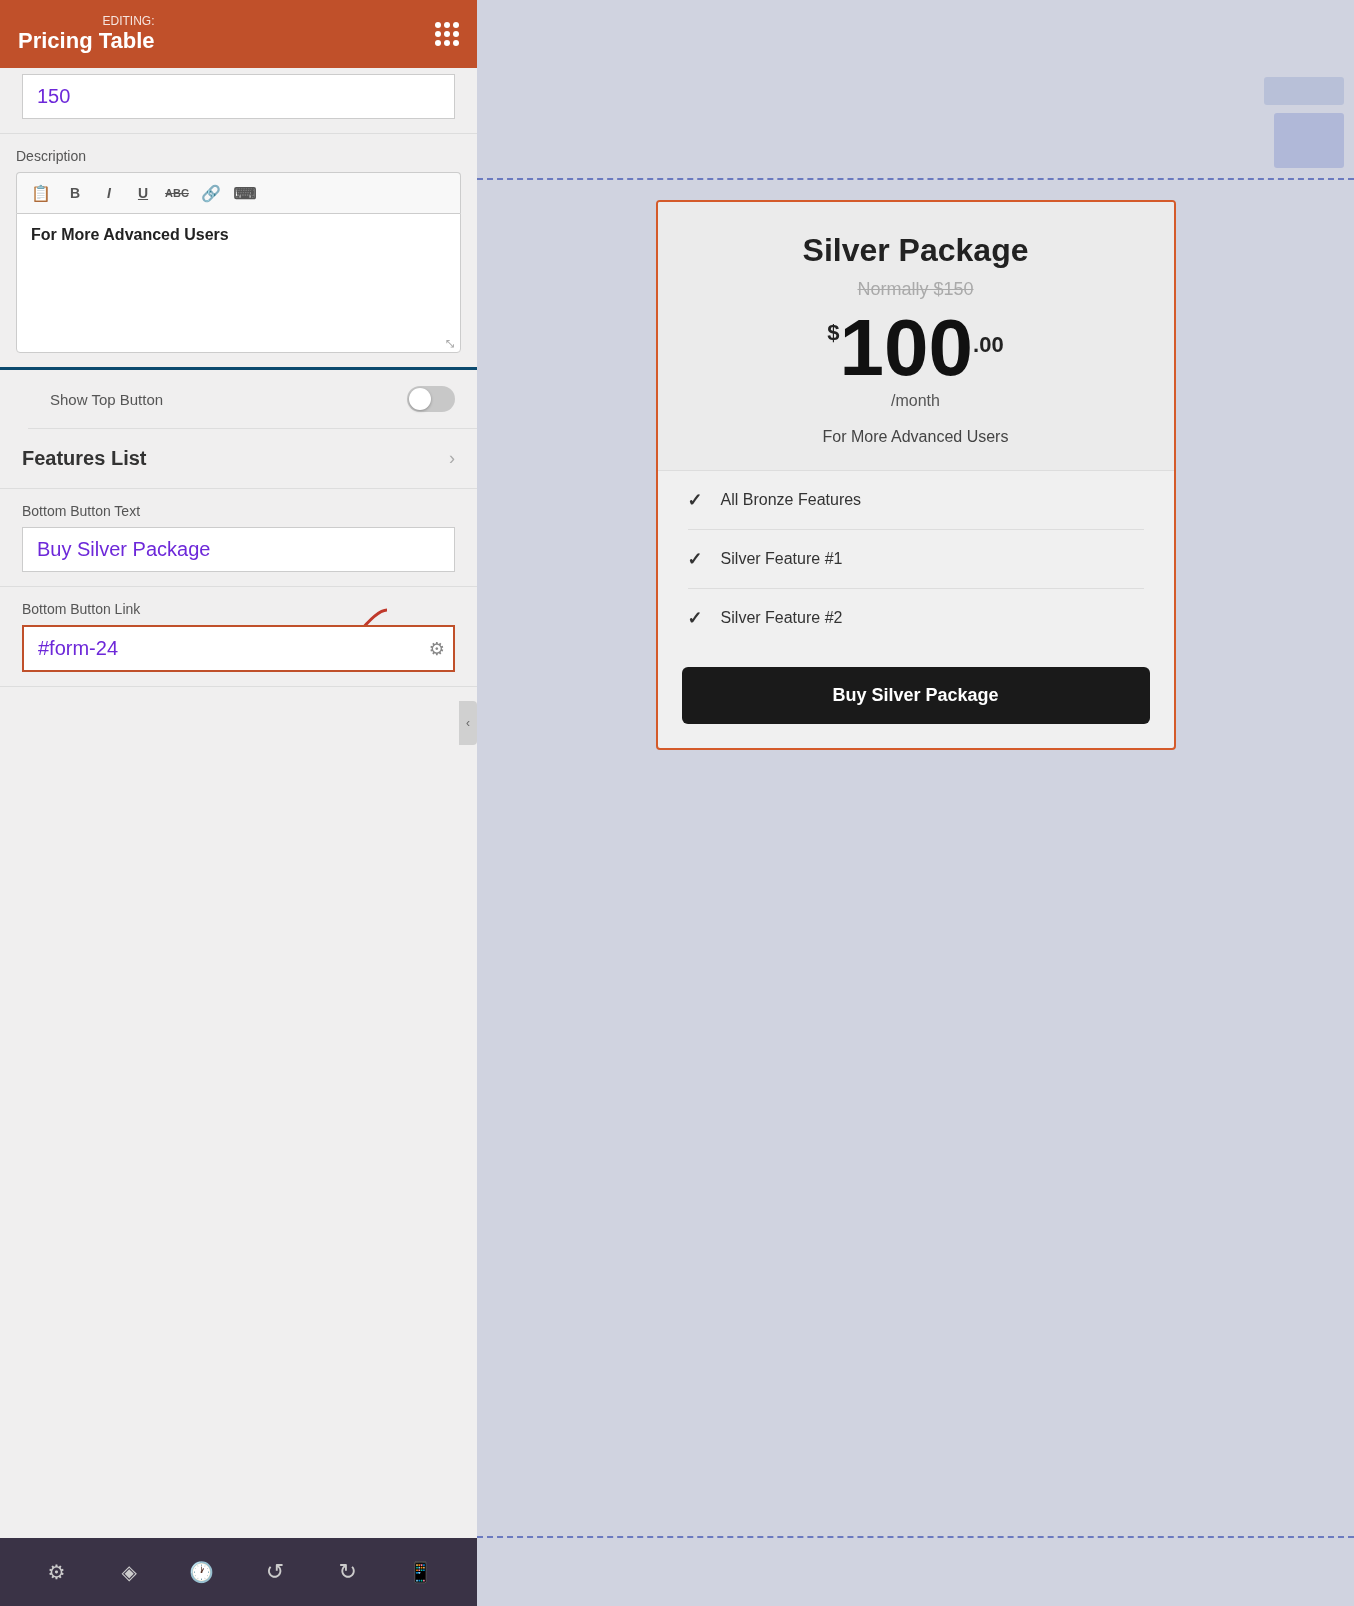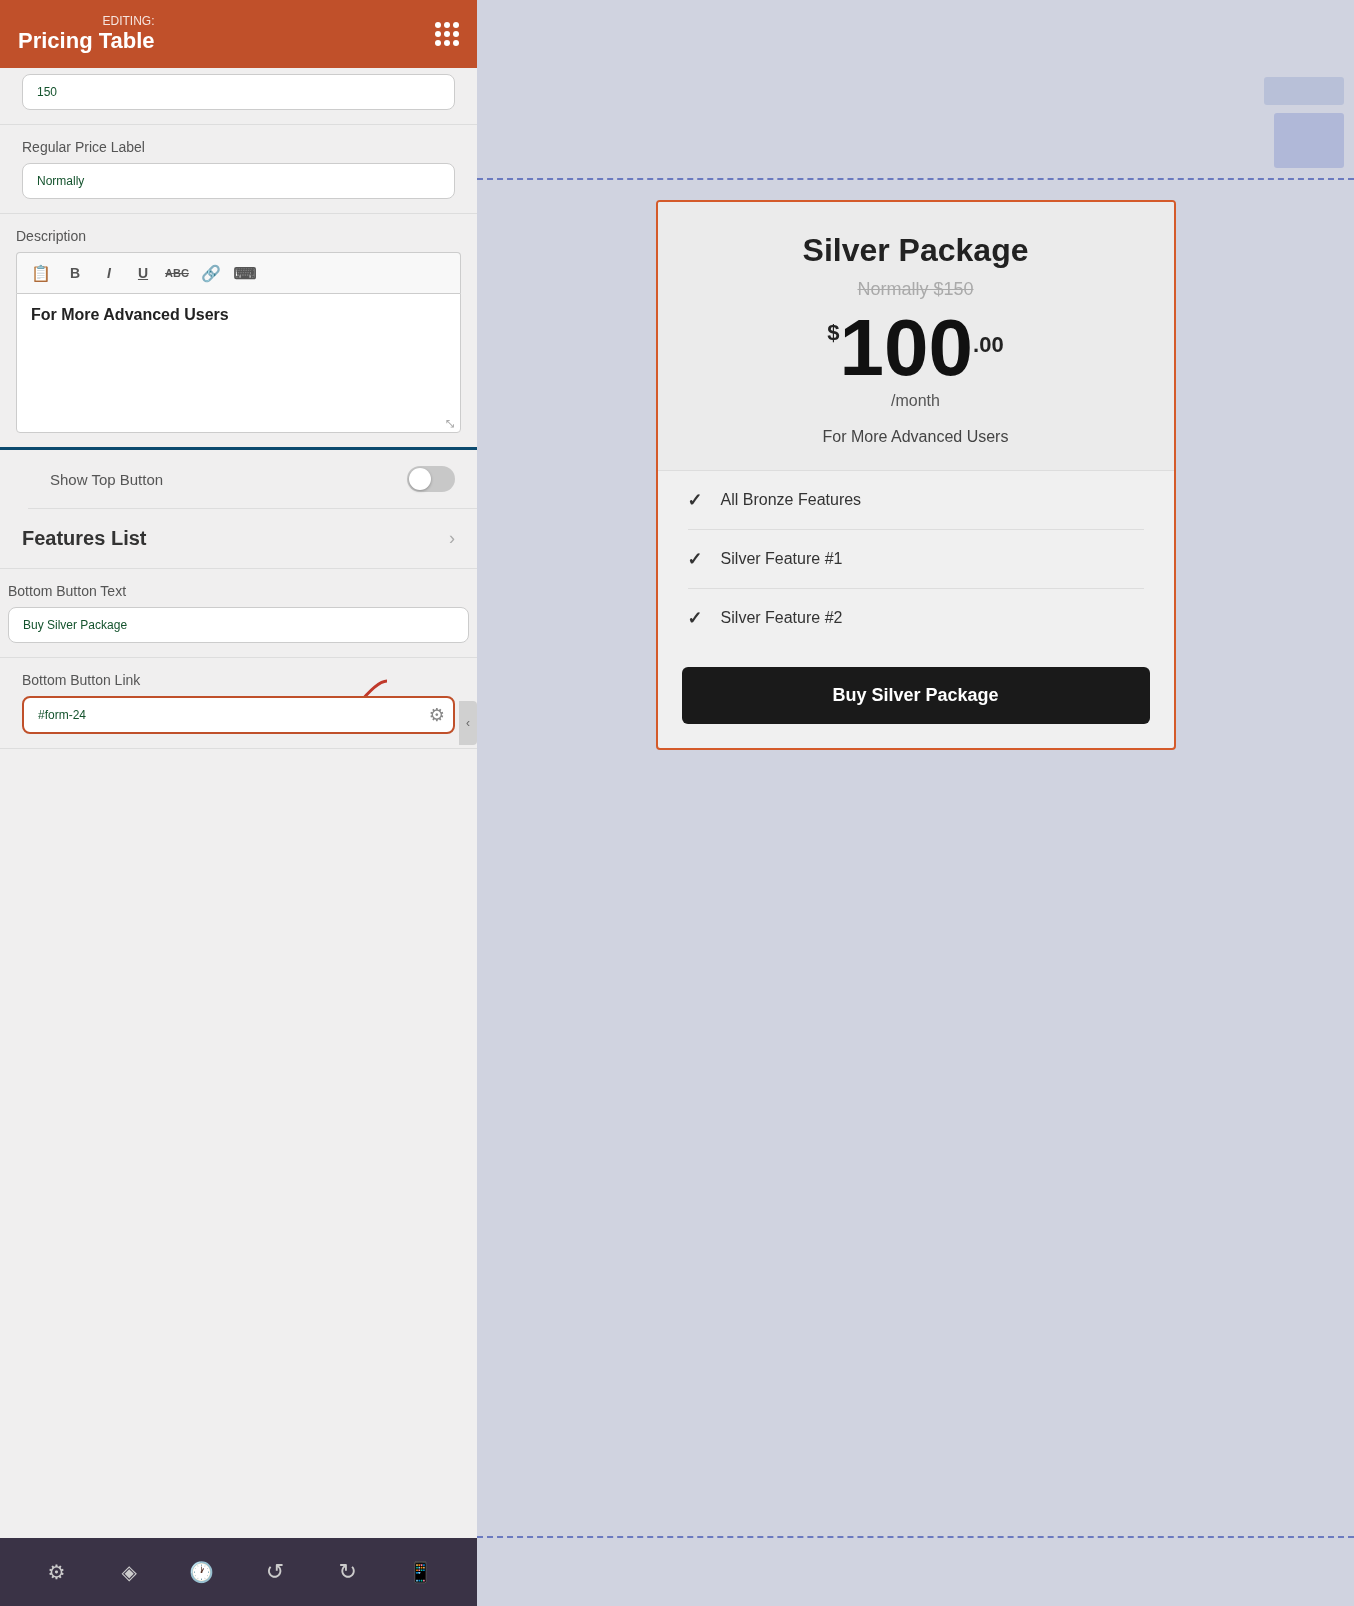--- a/index.html
+++ b/index.html
@@ -70,24 +70,24 @@
       font-size: 14px;
       color: #555;
       margin-bottom: 8px;
       font-weight: 400;
     }
 
     .text-input {
       width: 100%;
       padding: 10px 14px;
       border: 1px solid #ccc;
-      border-radius: 8px;
+      border-radius: 0;
       background: #fff;
-      font-size: 12px;
-      color: #14532d;
+      font-size: 20px;
+      color: #6d28d9;
       outline: none;
     }
 
     
     .description-section {
       padding: 14px 16px;
       border-bottom: 3px solid #0c4a6e;
     }
     .editor-toolbar {
       display: flex;
@@ -188,21 +188,21 @@
       font-weight: 700;
       color: #333;
     }
     .chevron-right {
       color: #aaa;
       font-size: 18px;
     }
 
     
     .bottom-btn-text-section {
-      padding: 14px 8px;
+      padding: 14px 22px;
       border-bottom: 1px solid #ddd;
     }
 
     
     .bottom-link-section {
       padding: 14px 22px;
       border-bottom: 1px solid #ddd;
       position: relative;
     }
     .input-with-icon {
@@ -452,24 +452,20 @@
       </div>
     </button>
   </div>
 
   <div class="panel-content scrollbar-hidden">
 
     <div class="first-input-section">
       <input class="text-input" type="text" value="150" style="">
     </div>
 
-    <div class="panel-section">
-      <div class="section-label">Regular Price Label</div>
-      <input class="text-input" type="text" value="Normally" style="">
-    </div>
 
     <div class="description-section">
       <div class="section-label">Description</div>
       <div class="editor-toolbar">
         <button class="toolbar-btn icon-btn">📋</button>
         <button class="toolbar-btn" style="font-weight:bold;">B</button>
         <button class="toolbar-btn" style="font-style:italic;">I</button>
         <button class="toolbar-btn" style="text-decoration:underline;">U</button>
         <button class="toolbar-btn" style="text-decoration:line-through;font-size:11px;">ABC</button>
         <button class="toolbar-btn icon-btn">🔗</button>

